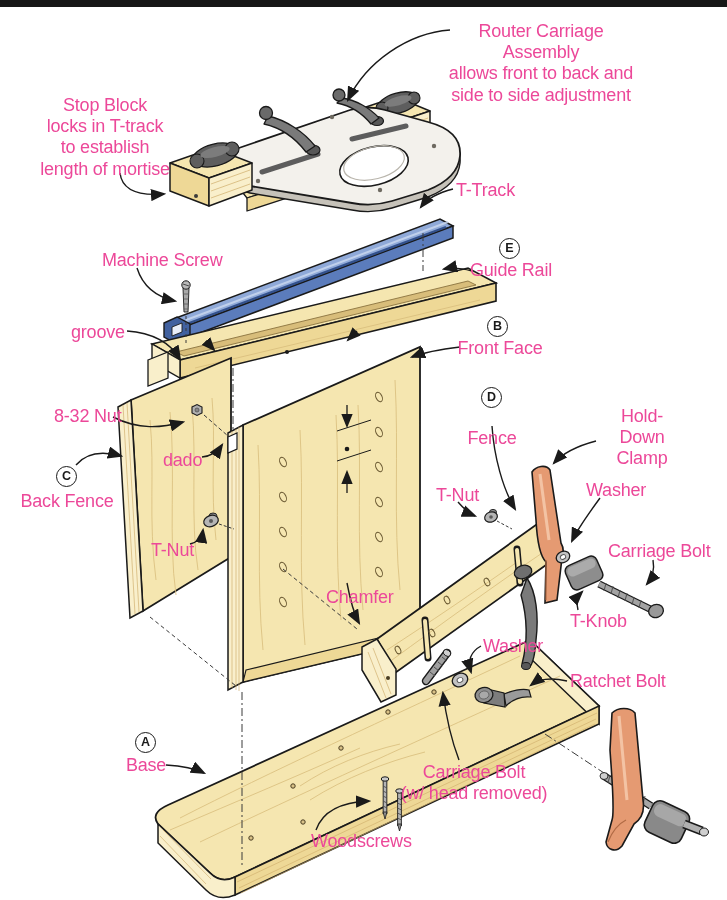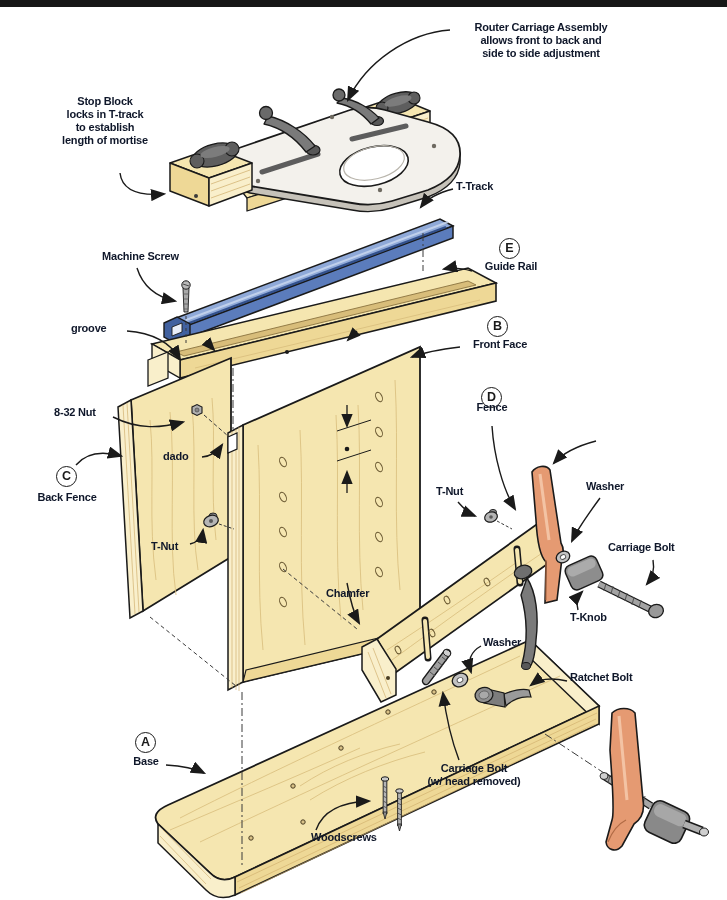--- a/index.html
+++ b/index.html
@@ -1,20 +1,20 @@
 <!DOCTYPE html>
 <html><head>
 <meta charset="utf-8">
 <style>
   html,body { margin:0; padding:0; background:#ffffff; }
   #stage { position:relative; width:727px; height:900px; background:#ffffff; overflow:hidden;
            font-family:"Liberation Sans", sans-serif; }
   #topbar { position:absolute; left:0; top:0; width:727px; height:7px; background:#171717; }
   #art { position:absolute; left:0; top:0; width:727px; height:900px; }
-  .label { position:absolute; font-size:11px; font-weight:700; line-height:1.18; color:#0f172a;
+  .label { position:absolute; font-size:18px; font-weight:400; line-height:1.18; color:#ec4899;
            white-space:pre-line; letter-spacing:-0.2px; }
   .label.c { transform:translateX(-50%); text-align:center; }
   .circ { position:absolute; box-sizing:border-box; width:21px; height:21px; border:1.6px solid #1a1a1a;
           border-radius:50%; background:#fff; font-size:12.5px; font-weight:600; line-height:18px;
           text-align:center; color:#1a1a1a; }
 </style>
 </head>
 <body>
 
 <div id="stage">
@@ -339,21 +339,23 @@
   <div class="label c" style="left:511px; top:260px;">Guide Rail</div>
   <div class="label" style="left:71px;  top:322px;">groove</div>
   <div class="circ" style="left:487px; top:316px;">B</div>
   <div class="label c" style="left:500px; top:338px;">Front Face</div>
   <div class="label" style="left:54px;  top:406px;">8-32 Nut</div>
   <div class="label" style="left:163px; top:450px;">dado</div>
   <div class="circ" style="left:56px;  top:466px;">C</div>
   <div class="label c" style="left:67px;  top:491px;">Back Fence</div>
   <div class="label" style="left:151px; top:540px;">T-Nut</div>
   <div class="circ" style="left:481px; top:387px;">D</div>
-  <div class="label c" style="left:492px; top:401px;">Fence</div>
+  <div class="label c" style="left:492px; top:428px;">Fence</div>
+  <div class="label c" style="left:642px; top:406px;">Hold-Down
+Clamp</div>
   <div class="label" style="left:436px; top:485px;">T-Nut</div>
   <div class="label" style="left:586px; top:480px;">Washer</div>
   <div class="label" style="left:608px; top:541px;">Carriage Bolt</div>
   <div class="label" style="left:570px; top:611px;">T-Knob</div>
   <div class="label" style="left:326px; top:563px;margin-top:24px;">Chamfer</div>
   <div class="label" style="left:483px; top:636px;">Washer</div>
   <div class="label" style="left:570px; top:671px;">Ratchet Bolt</div>
   <div class="circ" style="left:135px; top:732px;">A</div>
   <div class="label c" style="left:146px; top:755px;">Base</div>
   <div class="label c" style="left:474px; top:762px;">Carriage Bolt

